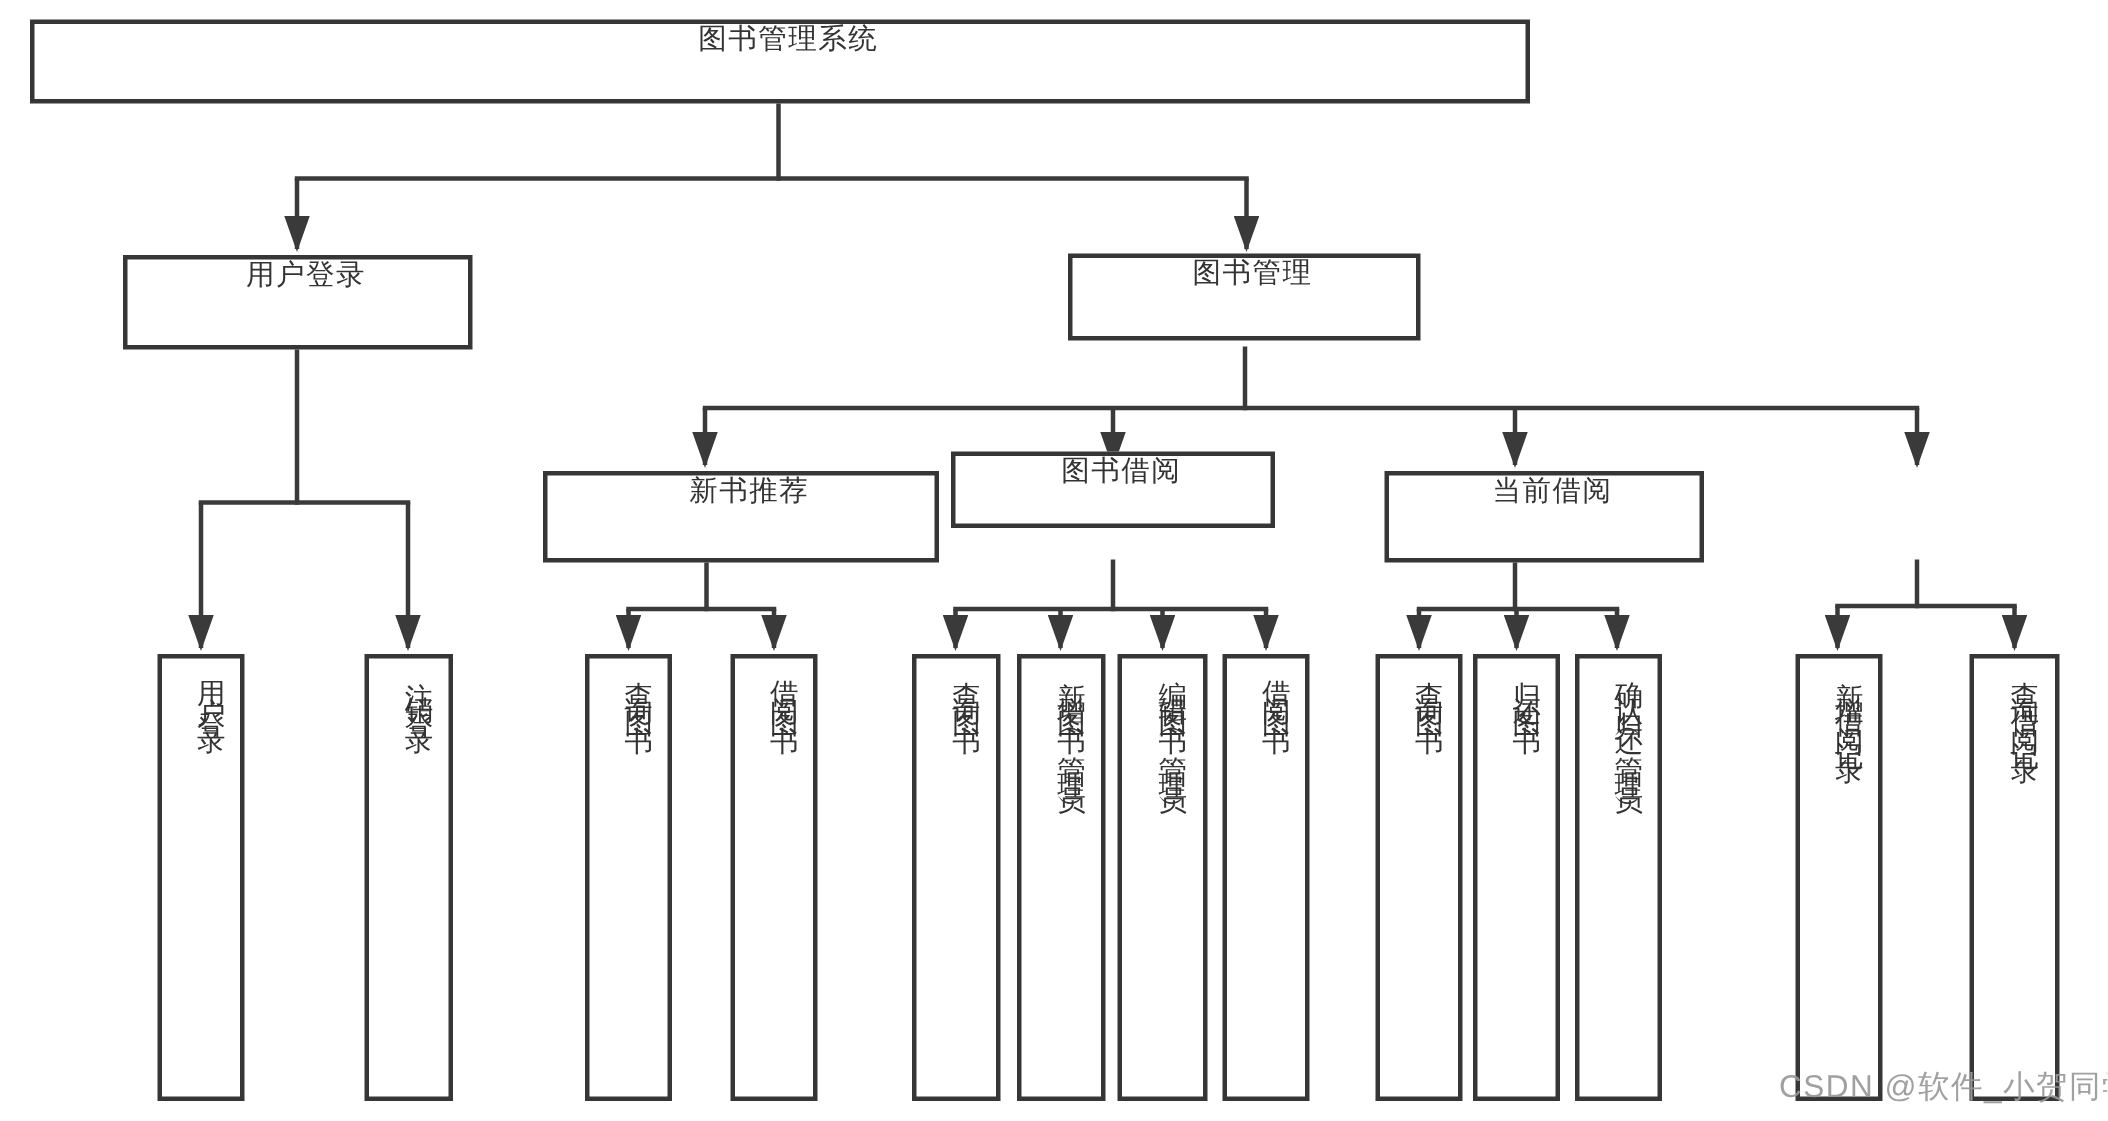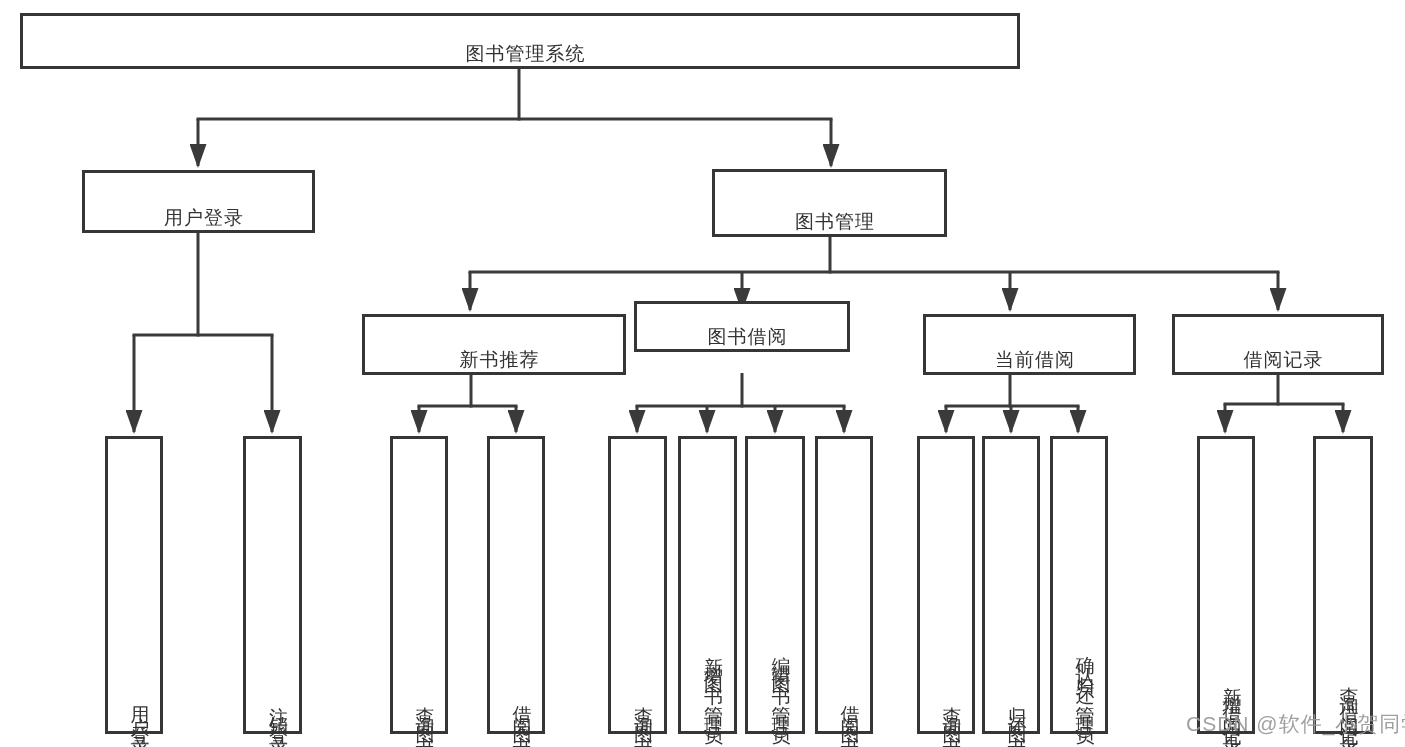--- a/index.html
+++ b/index.html
@@ -12,21 +12,21 @@
   }
   #wires{position:absolute;left:0;top:0;z-index:1;}
   #wires line, #wires path{stroke:#3a3a3a;stroke-width:3;fill:none;}
   #wires .head{fill:#3a3a3a;stroke:none;}
   .node{
     position:absolute;
     box-sizing:border-box;
     border:3px solid #363636;
     background:#ffffff;
     display:flex;
-    align-items:flex-end;
+    align-items:flex-start;
     justify-content:center;
     z-index:2;
     padding-left:11px;
   }
   .node .label{
     color:#333333;
     font-size:19px;
     line-height:1.2;
     letter-spacing:1px;
     white-space:nowrap;
@@ -100,35 +100,32 @@
     <line x1="1343" y1="404" x2="1343" y2="432" marker-end="url(#arrow)"></line>
   </svg>
 
   <div class="node" style="left:20px;top:13px;width:1000px;height:56px">
     <span class="label">图书管理系统</span>
   </div>
 
   <div class="node" style="left:82px;top:170px;width:233px;height:63px">
     <span class="label">用户登录</span>
   </div>
-  <div class="node" style="left:712px;top:169px;width:235px;height:68px">
+  <div class="node" style="left:712px;top:169px;width:235px;height:58px">
     <span class="label">图书管理</span>
   </div>
 
   <div class="node" style="left:362px;top:314px;width:264px;height:61px">
     <span class="label">新书推荐</span>
   </div>
   <div class="node" style="left:634px;top:301px;width:216px;height:51px">
     <span class="label">图书借阅</span>
   </div>
   <div class="node" style="left:923px;top:314px;width:213px;height:61px">
     <span class="label">当前借阅</span>
-  </div>
-  <div class="node" style="left:1172px;top:314px;width:212px;height:61px">
-    <span class="label">借阅记录</span>
   </div>
 
   <div class="node node-v" style="left:105px;top:436px;width:58px;height:298px">
     <span class="label">用户登录</span>
   </div>
   <div class="node node-v" style="left:243px;top:436px;width:59px;height:298px">
     <span class="label">注销登录</span>
   </div>
 
   <div class="node node-v" style="left:390px;top:436px;width:58px;height:298px">

